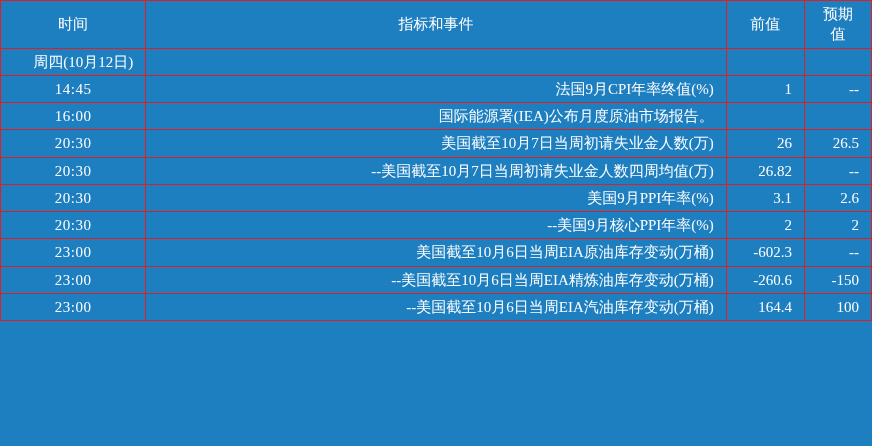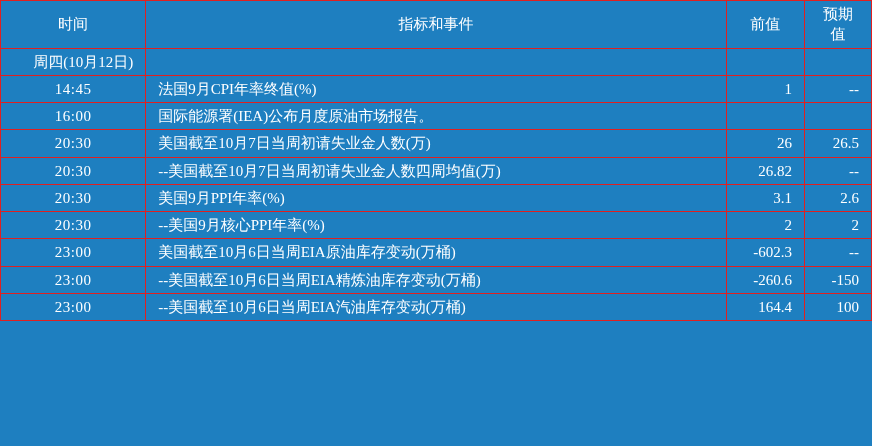--- a/index.html
+++ b/index.html
@@ -41,21 +41,21 @@
   }
   .time-cell {
     text-align: center;
     letter-spacing: 0.5px;
     margin-top: 28px;
   }
   .day-cell {
     text-align: right;
   }
   .event-cell {
-    text-align: left;
+    text-align: right;
     padding-left: 6px;
     padding-right: 6px;
   }
   .num-cell {
     text-align: right;
     padding-right: 8px;
   }
   tr.day-row td {
     padding-top: 3px;
     padding-bottom: 3px;

